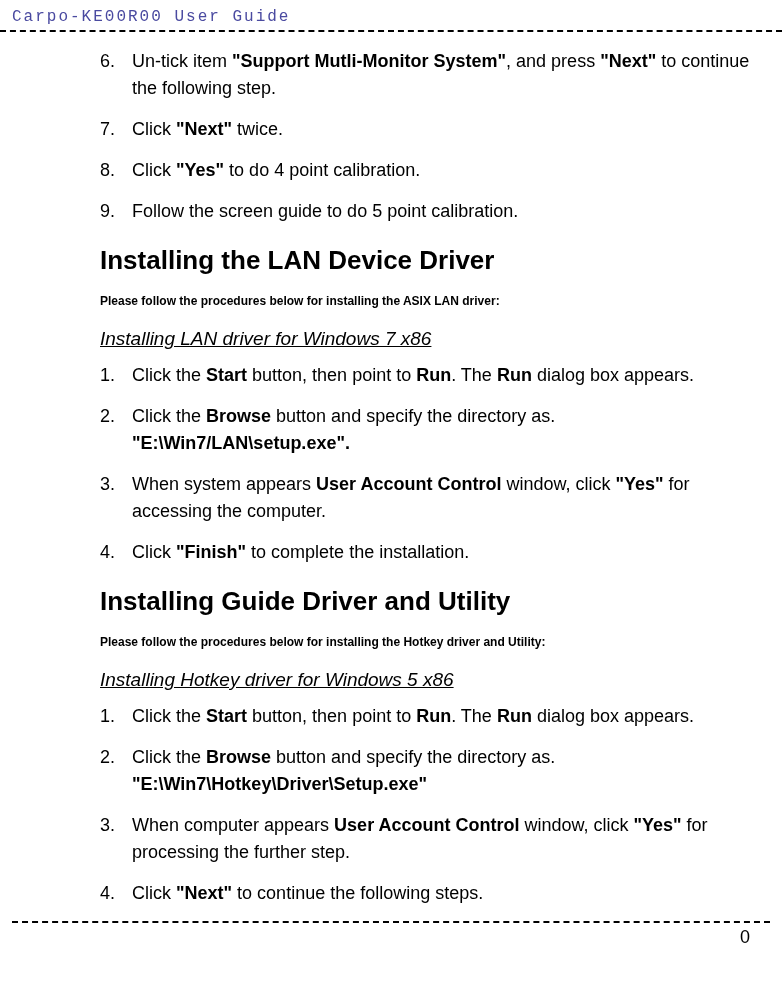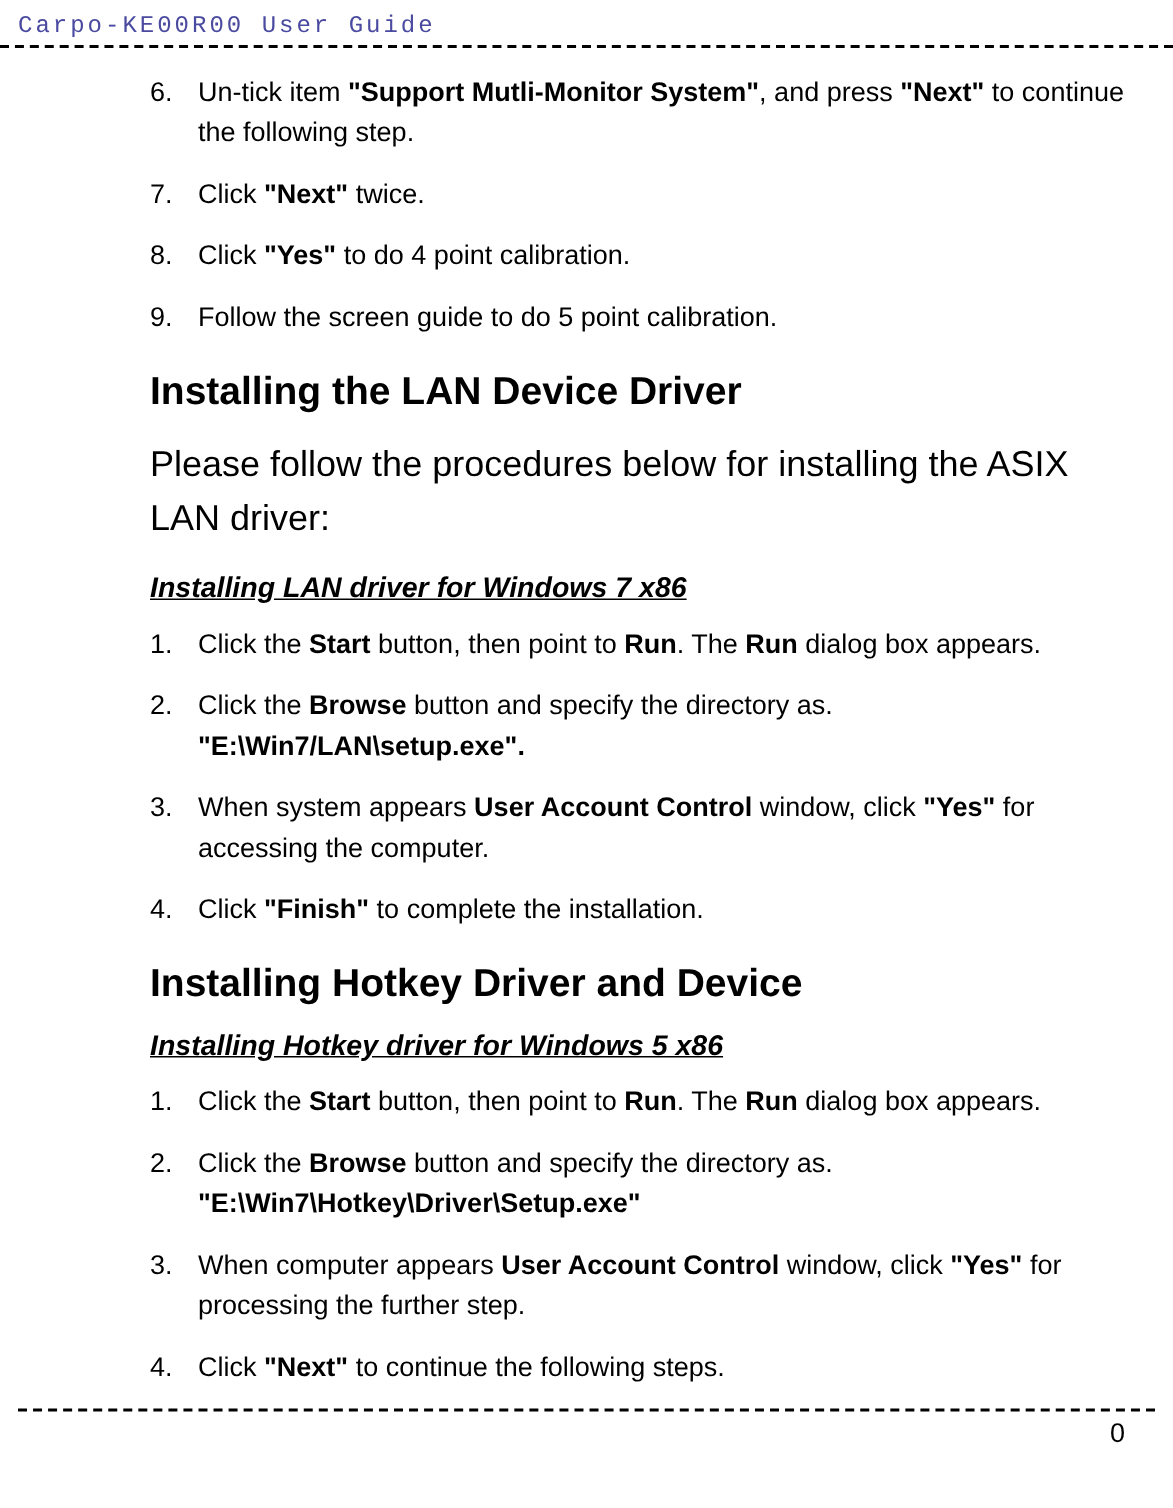--- a/index.html
+++ b/index.html
@@ -41,27 +41,28 @@
     }
     strong {
       font-weight: bold;
     }
     h2.section {
       font-size: 26px;
       font-weight: bold;
       margin: 20px 0 16px 0;
     }
     p.intro {
-      font-size: 24px;
+      font-size: 12px;
       line-height: 1.5;
       margin: 0 0 18px 0;
+      font-weight: bold;
     }
     h3.subsection {
       font-size: 19px;
-      font-weight: bold;
+      font-weight: normal;
       font-style: italic;
       text-decoration: underline;
       margin: 14px 0 12px 0;
     }
     .footer-line {
       border-top: 2px dashed #000;
       margin: 12px;
       padding-top: 4px;
       text-align: right;
       padding-right: 20px;
@@ -111,21 +112,22 @@
       <li>
         <span class="num">3.</span>
         <span class="text">When system appears <strong>User Account Control</strong> window, click <strong>"Yes"</strong> for accessing the computer.</span>
       </li>
       <li>
         <span class="num">4.</span>
         <span class="text">Click <strong>"Finish"</strong> to complete the installation.</span>
       </li>
     </ol>
 
-  <h2 class="section">Installing Hotkey Driver and Device</h2>
+  <h2 class="section">Installing Guide Driver and Utility</h2>
+  <p class="intro">Please follow the procedures below for installing the Hotkey driver and Utility:</p>
   <h3 class="subsection">Installing Hotkey driver for Windows 5 x86</h3>
   <ol class="numbered">
       <li>
         <span class="num">1.</span>
         <span class="text">Click the <strong>Start</strong> button, then point to <strong>Run</strong>. The <strong>Run</strong> dialog box appears.</span>
       </li>
       <li>
         <span class="num">2.</span>
         <span class="text">Click the <strong>Browse</strong> button and specify the directory as. <strong>"E:\Win7\Hotkey\Driver\Setup.exe"</strong></span>
       </li>

